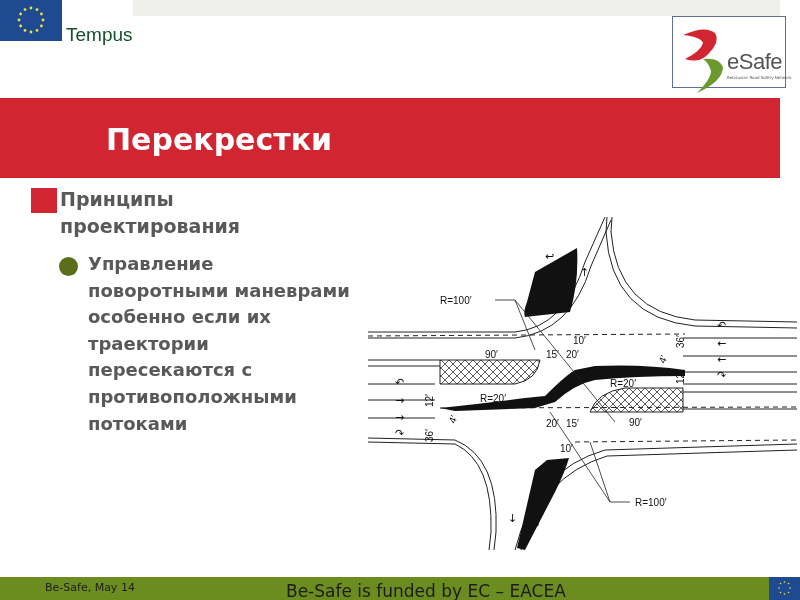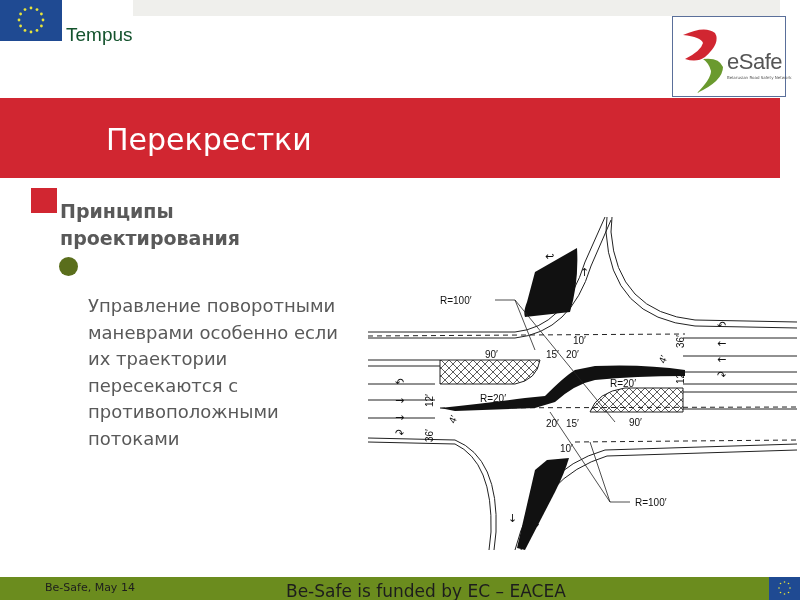--- a/index.html
+++ b/index.html
@@ -1,28 +1,28 @@
 <!DOCTYPE html>
 <html><head>
 <meta charset="utf-8">
 <style>
   html, body { margin:0; padding:0; }
   body { width:800px; height:600px; position:relative; overflow:hidden; background:#ffffff; font-family:"DejaVu Sans", sans-serif; }
   .topbar-gray { position:absolute; left:133px; top:0; width:647px; height:16px; background:#efefec; }
   .eu-flag { position:absolute; left:0; top:0; width:62px; height:41px; background:#1f4a92; }
   .tempus { position:absolute; left:66px; top:24px; font-family:"Liberation Sans", sans-serif; font-size:19px; color:#14532d; }
-  .esafe-box { position:absolute; left:672px; top:16px; width:114px; height:81px; border:1px solid #5a6f9a; background:#fff; box-sizing:border-box; }
+  .esafe-box { position:absolute; left:672px; top:16px; width:114px; height:72px; border:1px solid #5a6f9a; background:#fff; box-sizing:border-box; }
   .esafe-text { position:absolute; left:54px; top:32px; font-family:"Liberation Sans", sans-serif; font-size:22px; color:#555; letter-spacing:-0.5px; }
   .esafe-sub { position:absolute; left:54px; top:58px; font-size:4px; color:#555; white-space:nowrap; }
   .title-band { position:absolute; left:0; top:98px; width:780px; height:80px; background:#d12631; }
-  .title { position:absolute; left:106px; top:122px; font-size:30px; font-weight:normal; color:#ffffff; font-family:"DejaVu Sans", sans-serif; }
+  .title { position:absolute; left:106px; top:122px; font-size:30px; font-weight:bold; color:#ffffff; font-family:"DejaVu Sans", sans-serif; }
   .bullet1-sq { position:absolute; left:31px; top:188px; width:26px; height:25px; background:#d12631; }
-  .bullet1 { position:absolute; left:60px; top:198px; font-size:19px; font-weight:bold; color:#595959; line-height:27px; width:300px; }
+  .bullet1 { position:absolute; left:60px; top:186px; font-size:19px; font-weight:bold; color:#595959; line-height:27px; width:300px; }
   .bullet2-dot { position:absolute; left:59px; top:257px; width:19px; height:19px; border-radius:50%; background:#5a6e1c; }
-  .bullet2 { position:absolute; left:88px; top:251px; font-size:18px; font-weight:normal; color:#595959; line-height:26.6px; width:270px;margin-top:42px; }
+  .bullet2 { position:absolute; left:88px; top:251px; font-size:18px; font-weight:bold; color:#595959; line-height:26.6px; width:270px; }
   .diagram { position:absolute; left:365px; top:212px; width:435px; height:348px; }
   .footer { position:absolute; left:0; top:577px; width:769px; height:23px; background:#6b8c1e; }
   .footer-left { position:absolute; left:13px; top:581px; font-size:11px; color:#1d1d1d;margin-left:32px; }
   .footer-mid { position:absolute; left:286px; top:581px; font-size:17px; color:#1d1d1d; }
   .footer-page { position:absolute; left:747px; top:582px; font-size:16px; color:#8ca54a;margin-left:41px; }
   .footer-flag { position:absolute; left:769px; top:577px; width:31px; height:23px; background:#1f4a92; }
 </style>
 </head>
 <body>
 

